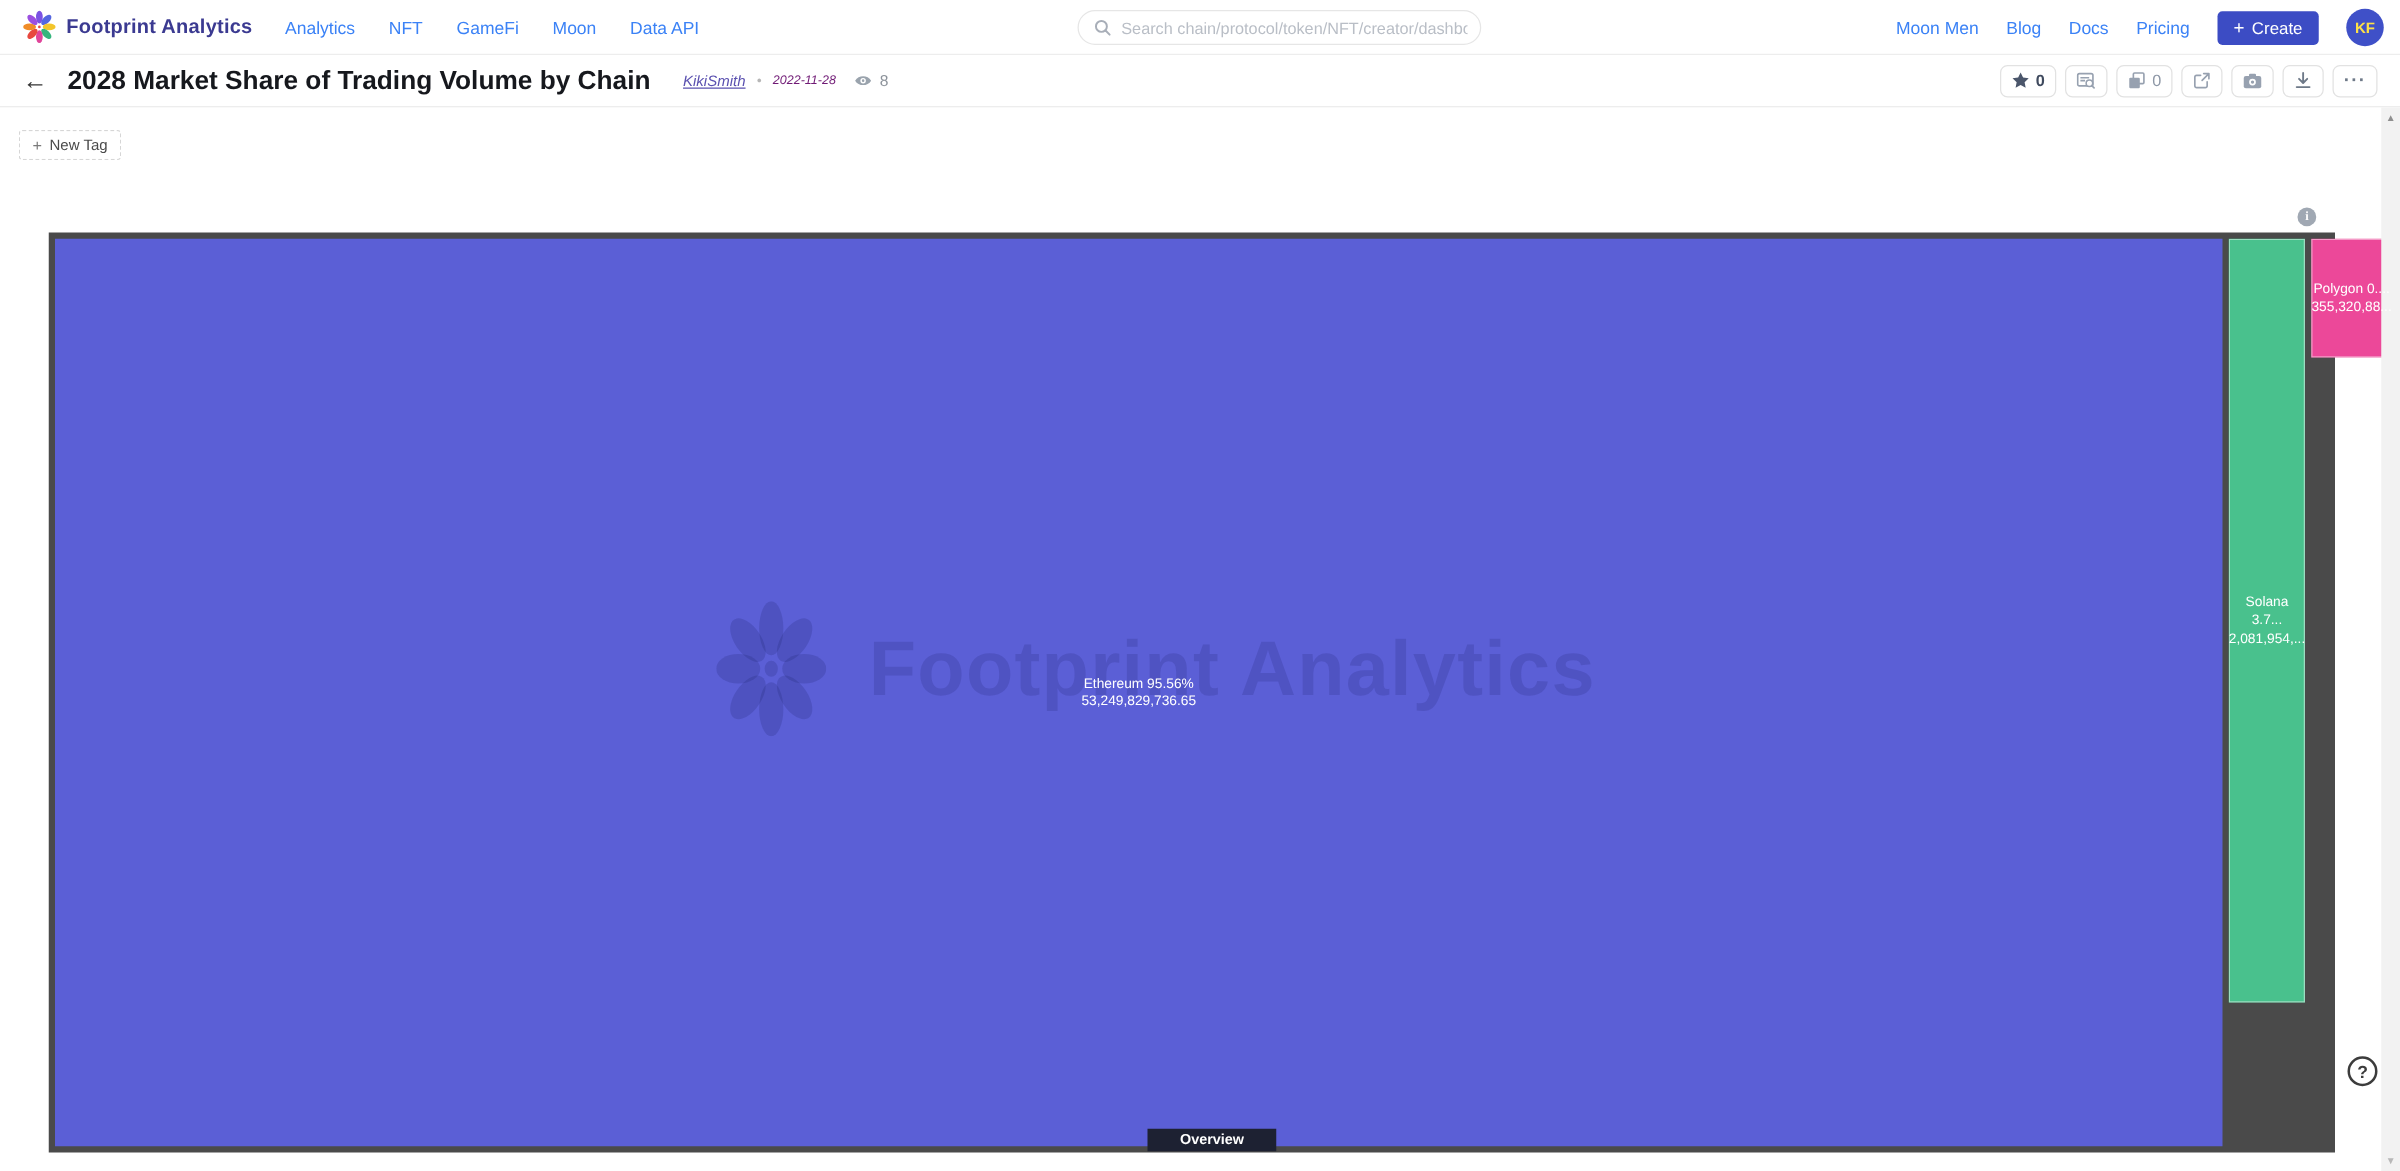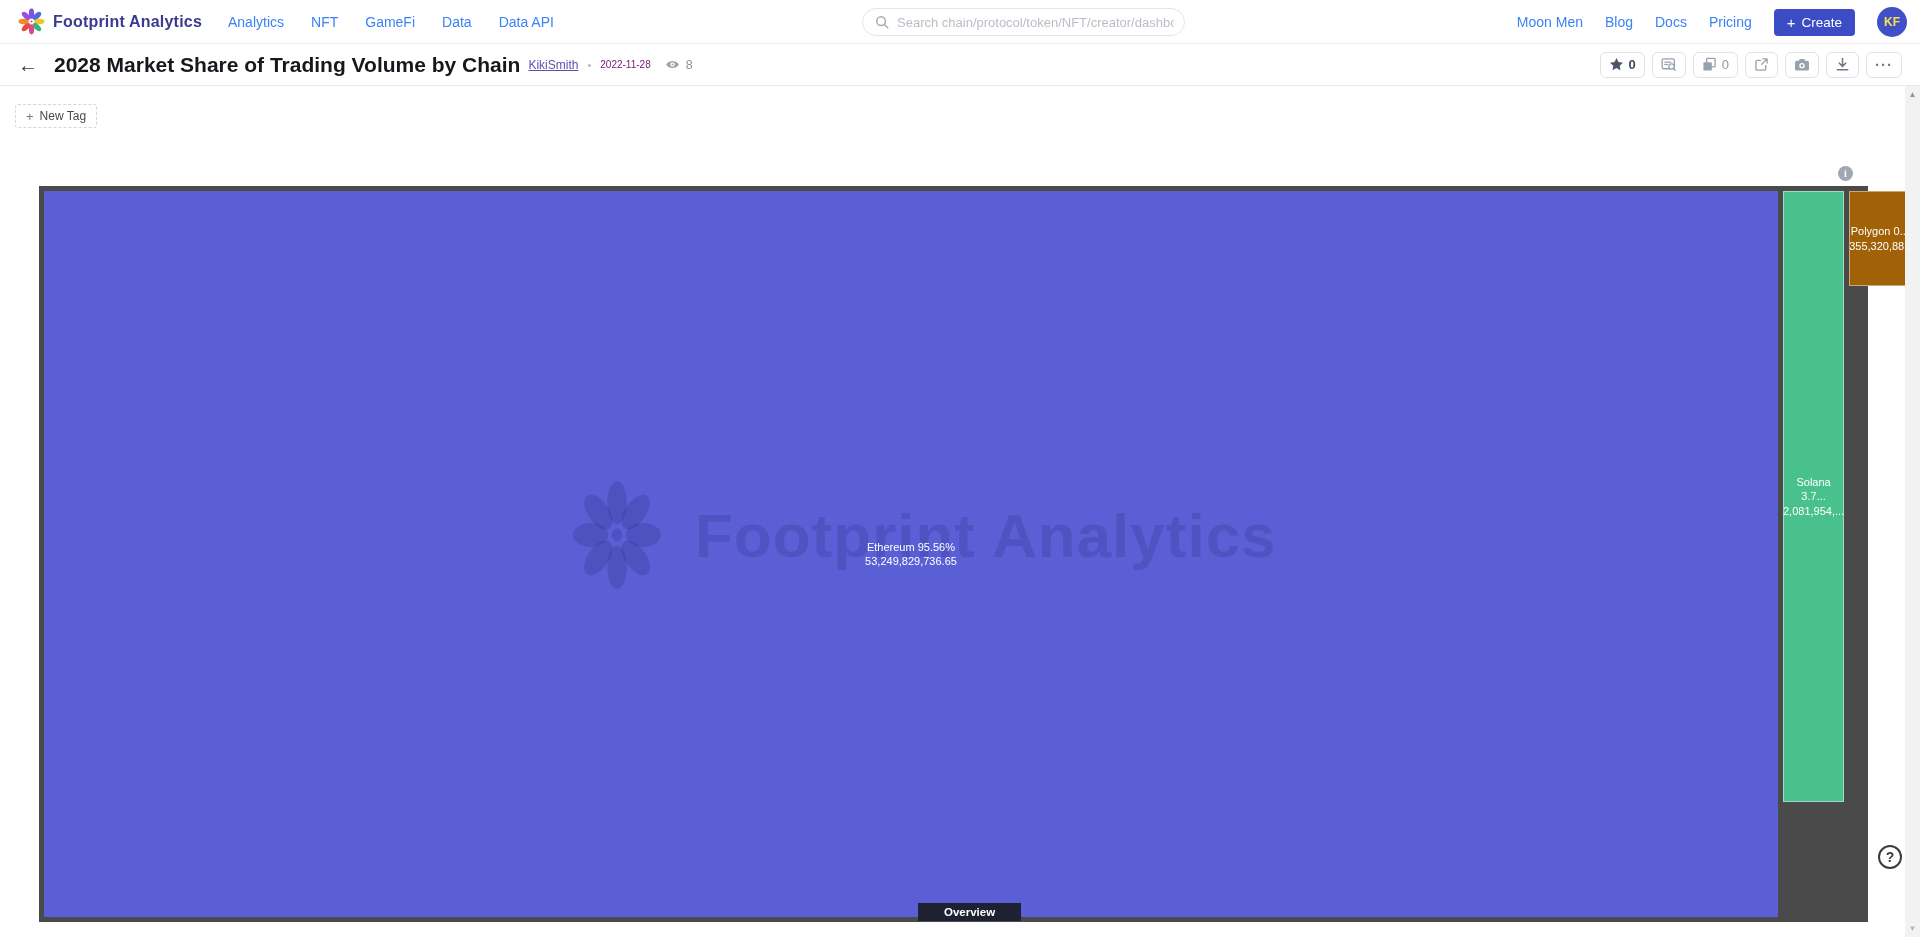--- a/index.html
+++ b/index.html
@@ -27,21 +27,21 @@
   .create-plus { font-size:15px; line-height:1; }
   .avatar { width:30px; height:30px; border-radius:50%; background:#3f50c8; color:#fde047;
     font-size:12px; font-weight:700; display:flex; align-items:center; justify-content:center;
     cursor:pointer; }
 
   
   .title-row { position:relative; height:42px; background:#fff; border-bottom:1px solid #e8e8e8;
     display:flex; align-items:center; padding:0 18px; }
   .back-arrow { font-size:20px; color:#333; cursor:pointer; line-height:1; }
   .page-title { font-size:21px; font-weight:700; color:#16181d; margin-left:16px; }
-  .meta { display:flex; align-items:center; gap:9px; margin-left:8px; }
+  .meta { display:flex; align-items:center; gap:9px; margin-left:26px;font-style:italic; }
   .author-link { font-size:12px; color:#5b51b0; text-decoration:underline; cursor:pointer; }
   .meta-dot { color:#b6b6b6; font-size:11px; }
   .meta-date { font-size:10px; color:#701a75; }
   .views { display:flex; align-items:center; gap:6px; margin-left:14px; }
   .views-count { font-size:12.5px; color:#8d939b; }
   .actions { margin-left:auto; display:flex; gap:7px; }
   .act-btn { height:26px; background:#fff; border:1px solid #e2e2e2; border-radius:6px;
     display:flex; align-items:center; gap:5px; padding:0 8px; cursor:pointer; color:#97a1b0; }
   .star-count { font-size:13px; color:#3f4a5e; font-weight:600; }
   .clone-count { font-size:13px; color:#8d97a6; }
@@ -59,21 +59,21 @@
 
   
   .treemap { position:absolute; left:39px; top:100px; width:1829px; height:736px;
     background:#4a4a4a; display:flex; gap:5px; padding:5px; }
   .cell { position:relative; display:flex; align-items:center; justify-content:center; cursor:pointer; }
   .cell-label { position:relative; z-index:2; text-align:center; color:#fff; font-size:11px;
     line-height:1.3; }
   .cell-eth { flex:1; background:#5b5fd6; }
   .right-col { width:80px; display:flex; flex-direction:row; gap:5px; }
   .cell-sol { height:611px; background:#49c18d; box-shadow:inset 0 0 0 1px rgba(255,255,255,.45); }
-  .cell-poly { height:95px; background:#a16207; box-shadow:inset 0 0 0 1px rgba(255,255,255,.45); }
+  .cell-poly { height:95px; background:#ec4899; box-shadow:inset 0 0 0 1px rgba(255,255,255,.45); }
   .cell-small { flex:1; background:#e9b32a; box-shadow:inset 0 0 0 1px rgba(255,255,255,.35); }
 
   .watermark { position:absolute; left:529px; top:289px; height:110px; display:flex;
     align-items:center; gap:34px; pointer-events:none; z-index:1; }
   .watermark-text { font-size:62px; font-weight:800; letter-spacing:1px; white-space:nowrap;
     color:rgba(23,26,92,.17); }
 
   .overview-tab { position:absolute; left:918px; top:817px; background:#1d2132; color:#fff;
     font-size:11.5px; font-weight:700; padding:3px 26px; z-index:3; cursor:pointer; }
 
@@ -108,21 +108,21 @@
         <circle cx="0" cy="0" r="7" fill="#fff"></circle>
         <circle cx="0" cy="0" r="4" fill="#e8483f"></circle>
       </g>
     </svg>
     <span class="brand-text">Footprint Analytics</span>
   </div>
   <nav class="main-menu">
     <a class="menu-item">Analytics</a>
     <a class="menu-item">NFT</a>
     <a class="menu-item">GameFi</a>
-    <a class="menu-item">Data</a>
+    <a class="menu-item">Moon</a>
     <a class="menu-item">Data API</a>
   </nav>
   <div class="search">
     <svg width="14" height="14" viewBox="0 0 16 16">
       <circle cx="7" cy="7" r="5" fill="none" stroke="#a8aeb8" stroke-width="1.8"></circle>
       <line x1="10.8" y1="10.8" x2="14.5" y2="14.5" stroke="#a8aeb8" stroke-width="1.8" stroke-linecap="round"></line>
     </svg>
     <input placeholder="Search chain/protocol/token/NFT/creator/dashboard..." style="">
   </div>
   <nav class="right-menu">

